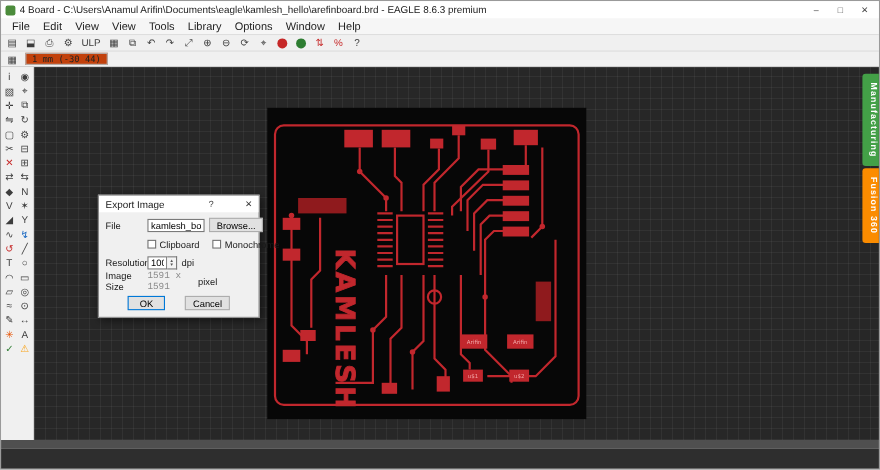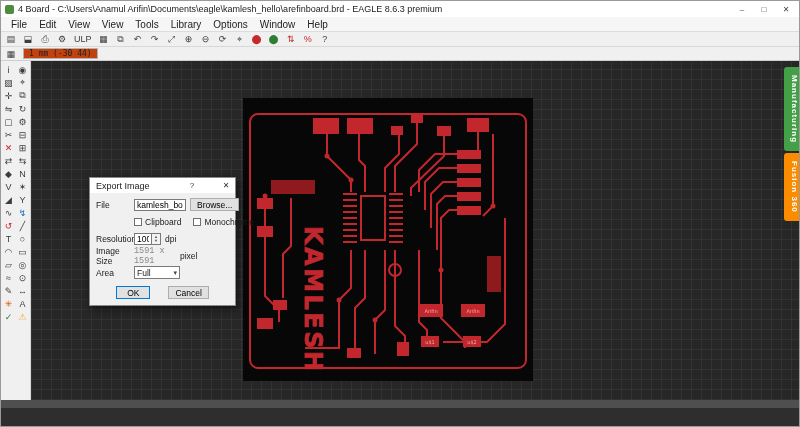--- a/index.html
+++ b/index.html
@@ -301,27 +301,20 @@
               <span>▼</span>
             </span>
         </span>
         <span>dpi</span>
       </div>
       <div class="row">
         <label>Image Size</label>
         <span class="gray" style="width:42px;">1591 x 1591</span>
         <span>pixel</span>
       </div>
-      <div class="row">
-        <label>Area</label>
-        <span class="select">
-          <span class="sel-text">Full</span>
-          <span class="arrow">▾</span>
-        </span>
-      </div>
       <div class="row btn-row">
         <button class="btn ok">OK</button>
         <button class="btn">Cancel</button>
       </div>
     </div>
   </div>
 
 </div>
 
 </body></html>

